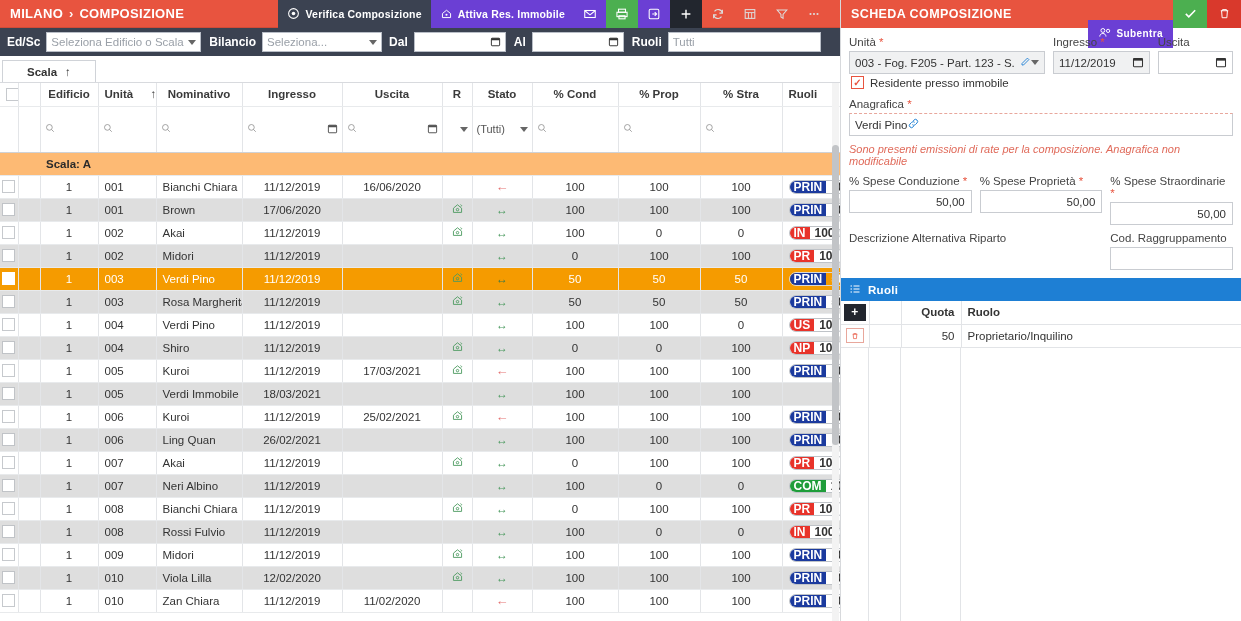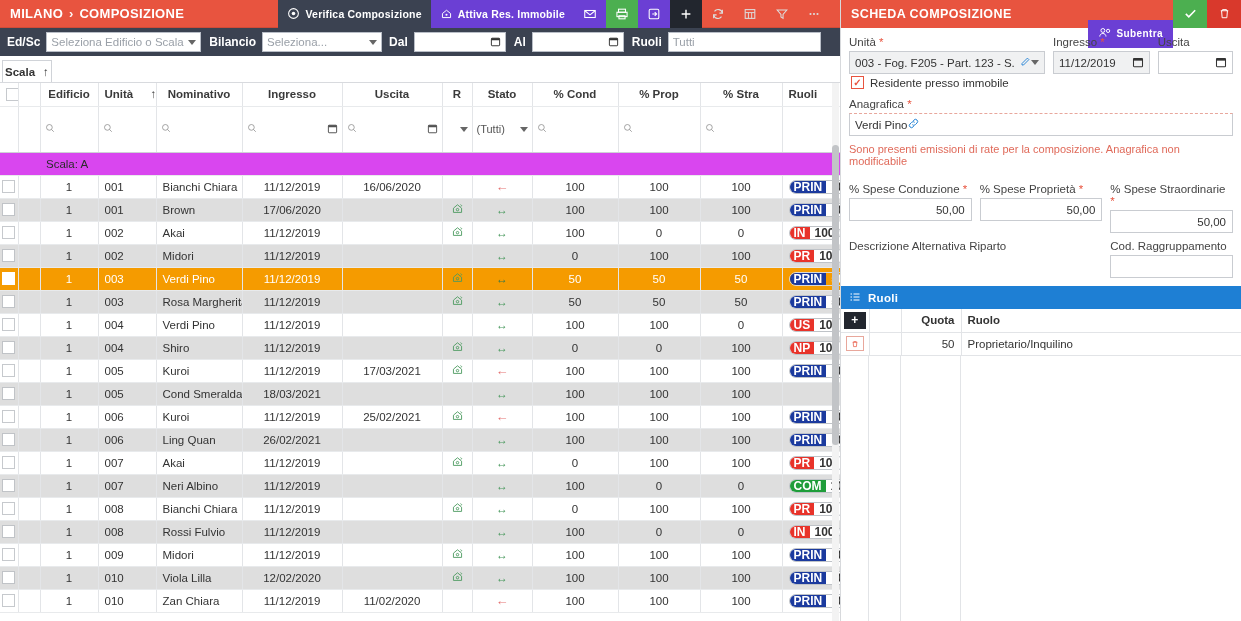--- a/index.html
+++ b/index.html
@@ -52,21 +52,21 @@
   }
   .fb-field .ph { color: #9aa0a8; }
   .fb-field .val { color: #444; }
   .caret { margin-left: auto; width:0;height:0;border-left:4px solid transparent;border-right:4px solid transparent;border-top:5px solid #666; }
   .cal-ic { margin-left: auto; }
 
   .scala-tab-row { height: 27px; background:#fff; border-bottom:1px solid #d8dade; display:flex; align-items:flex-end; padding-left:2px;}
   .scala-tab {
     border: 1px solid #d0d3d8; border-bottom: none; background:#fff;
     height: 22px; display:flex; align-items:center; gap:8px;
-    padding: 0 2px; font-weight: bold; font-size: 11.5px; color:#333;
+    padding: 0 24px; font-weight: bold; font-size: 11.5px; color:#333;
   }
 
   .grid-wrap { flex: 1; overflow: hidden; position: relative; background:#fff; }
   table.grid { border-collapse: collapse; width: 832px; table-layout: fixed; }
   table.grid th, table.grid td {
     border-right: 1px solid #e3e5e8;
     border-bottom: 1px solid #e8eaec;
     padding: 0 6px; font-size: 11.5px; height: 23px;
     overflow: hidden; white-space: nowrap;
   }
@@ -74,21 +74,21 @@
     background: #fff; font-weight: bold; text-align: center; color:#3a3a3a;
     height: 22px; border-bottom: 1px solid #dfe1e4;
   }
   tr.filter-row td { background:#fff; height: 22px; border-bottom: 1px solid #cfd2d6; padding: 16px 4px; }
   .fcell { display:flex; align-items:center; height:100%; }
   .fcell .sicon { opacity:.65; }
   .fcell .right { margin-left:auto; opacity:.85; }
   .fcell .tutti { color:#555; font-size:11px; }
 
   .grp-row td {
-    background: #d946ef; font-weight: normal; font-size: 11.5px;
+    background: #fdba74; font-weight: bold; font-size: 11.5px;
     color: #2b2b2b; height: 21px; border-bottom: 1px solid #c9dde8;
   }
   tbody tr.d-odd td { background: #ffffff; }
   tbody tr.d-even td { background: #dedede; }
   tbody tr.sel td { background: #f59b00; color: #fff; }
   tbody tr.sel td .badge { box-shadow:none; }
 
   .cb {
     width: 13px; height: 13px; border: 1px solid #c6c9cd; background: #fff;
     display: inline-block; vertical-align: middle;
@@ -156,21 +156,21 @@
   .fg { margin-bottom: 7px; }
 
   .chk-line { display:flex; align-items:center; gap:6px; margin: 2px 0 9px 2px; }
   .chk { width:13px;height:13px;border:1px solid #e8543f;background:#fff;display:flex;align-items:center;justify-content:center;color:#e8543f;font-size:10px;font-weight:bold; }
   .chk-txt { font-size:11.5px; color:#333; }
 
   .anag-fld {
     border:1px solid #c9ccd1; border-top:1px dashed #e8a79c; height:23px;
     display:flex; align-items:center; padding:0 5px; background:#fff; font-size:11.5px;
   }
-  .warn { color:#e06a5a; font-size:11px; margin: 6px 0 16px 0; }
+  .warn { color:#e06a5a; font-style:italic; font-size:11px; margin: 6px 0 8px 0; }
 
   .num-fld { height:23px; border:1px solid #c9ccd1; background:#fff; display:flex; align-items:center; justify-content:flex-end; padding:0 6px; font-size:11.5px; }
 
   .ruoli-head {
     background:#1e7fd4; color:#fff; height:23px; display:flex; align-items:center; gap:7px;
     padding-left:8px; font-weight:bold; font-size:11.5px; letter-spacing:.3px; margin-top:8px;
   }
   table.ruoli { border-collapse:collapse; width:401px; table-layout:fixed; }
   table.ruoli th, table.ruoli td { border-right:1px solid #e2e4e7; border-bottom:1px solid #e2e4e7; height:23px; font-size:11.5px; padding:0 6px; }
   table.ruoli th { background:#fff; font-weight:bold; color:#333; }
@@ -637,21 +637,21 @@
               <td class="c-ruo"><span class="badge">
                   <span class="k" style="background:#1b3a9e">PRIN</span>
                   <span class="v">100</span>
                 </span></td>
             </tr>
             <tr class="d-even">
               <td class="c-cb"><span class="cb"></span></td>
               <td class="c-sp"></td>
               <td class="c-edi">1</td>
               <td class="c-uni">005</td>
-              <td class="c-nom">Cond Smeralda</td>
+              <td class="c-nom">Verdi Immobile</td>
               <td class="c-ing">18/03/2021</td>
               <td class="c-usc"></td>
               <td class="c-r"></td>
               <td class="c-sta"><span class="arrow-b">↔</span></td>
               <td class="c-cnd">100</td>
               <td class="c-prp">100</td>
               <td class="c-str">100</td>
               <td class="c-ruo"></td>
             </tr>
             <tr class="d-odd">

